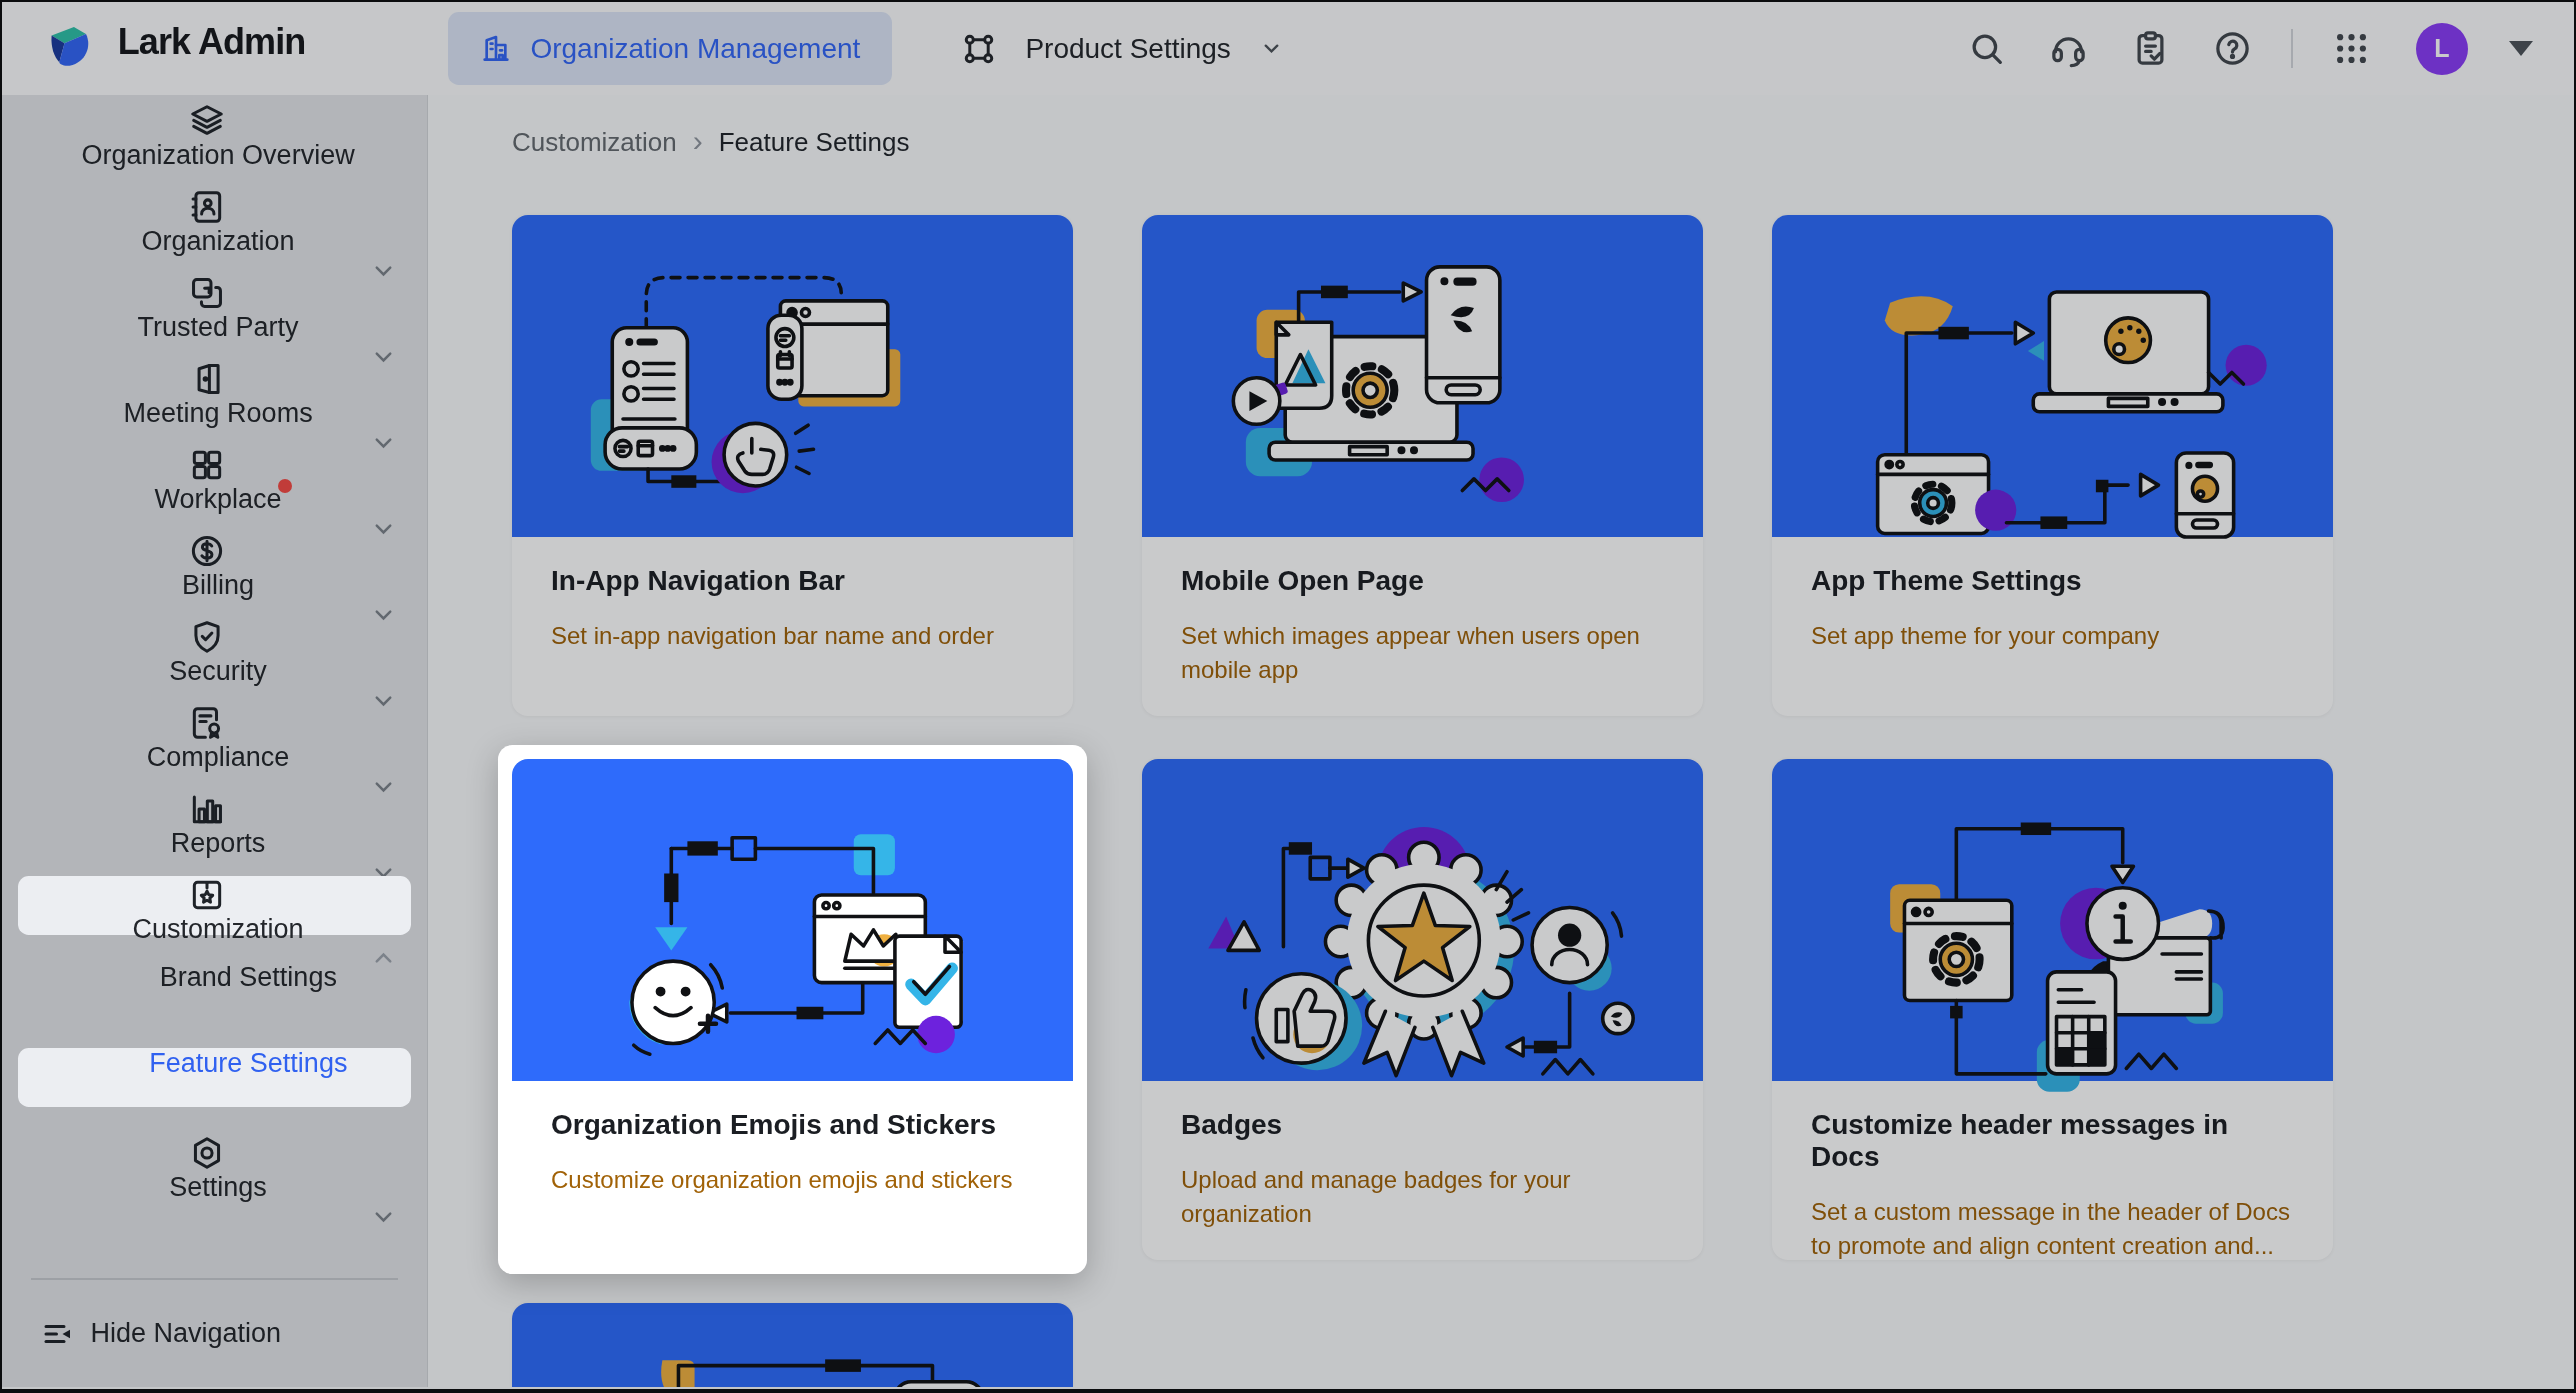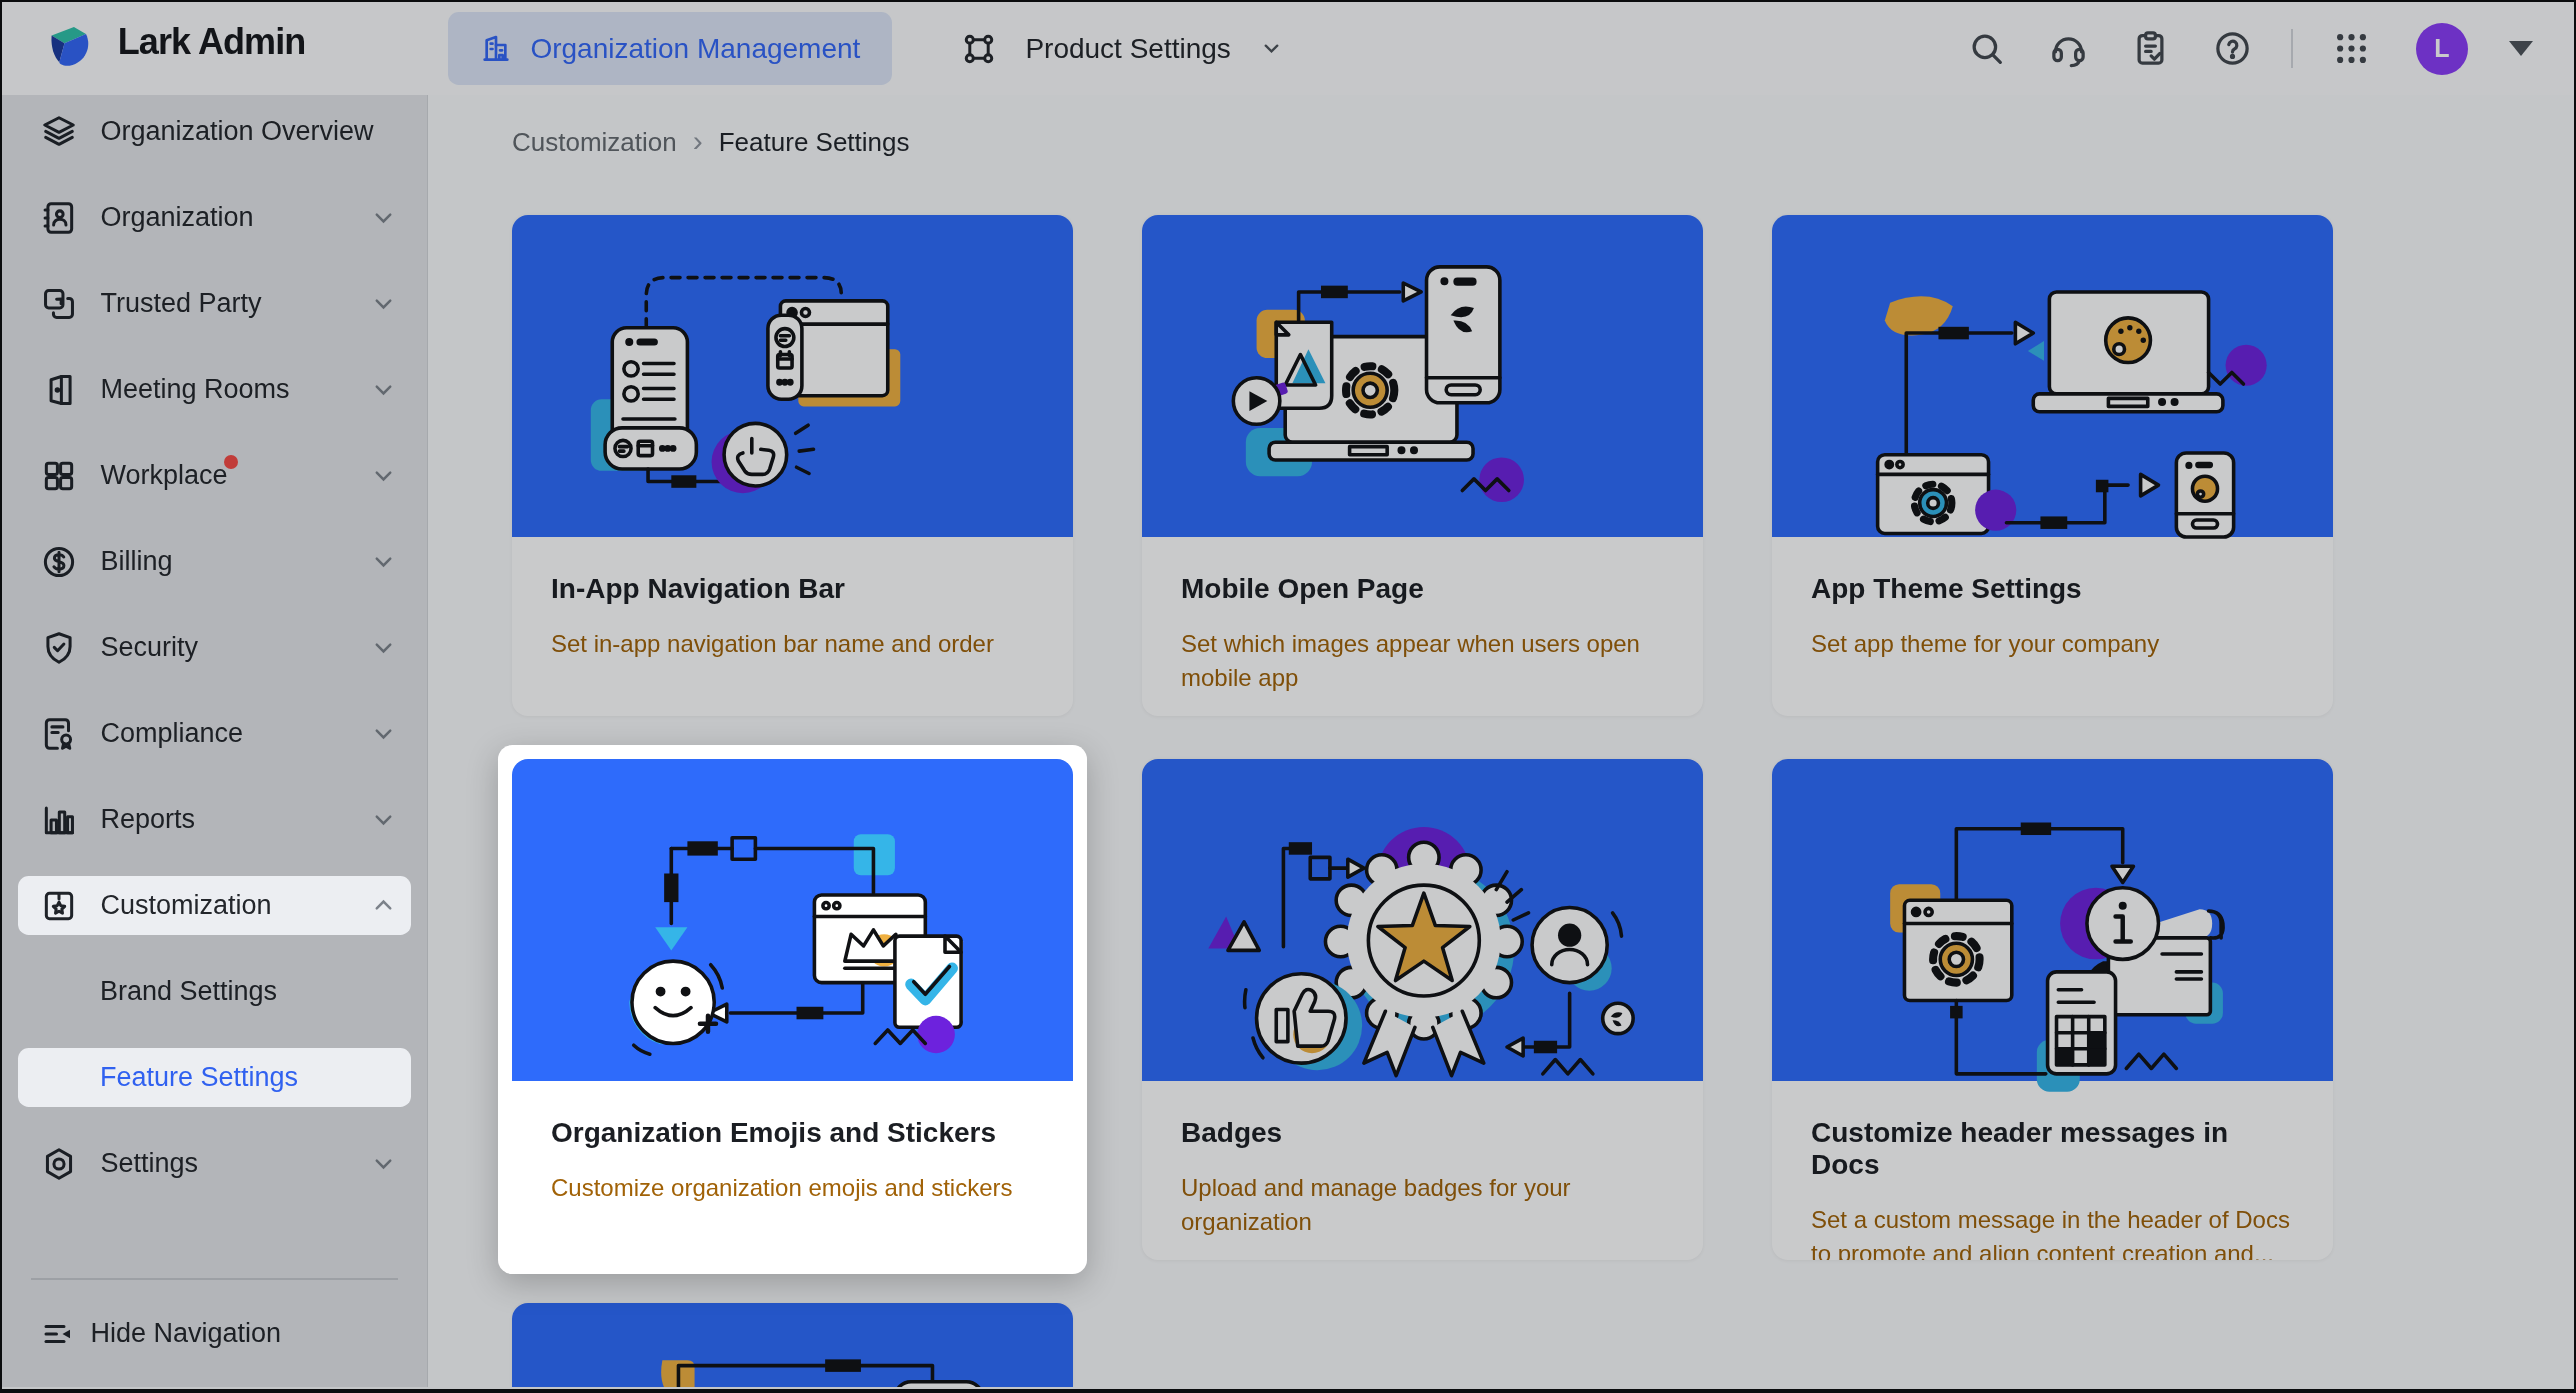--- a/index.html
+++ b/index.html
@@ -26,21 +26,21 @@
     display:flex;align-items:center;justify-content:center;margin-left:45px;cursor:pointer;flex:none;}
   .user-block{margin-left:19.7px;display:flex;flex-direction:column;align-items:flex-start;gap:6.3px;}
   .user-name{font-size:28px;font-weight:600;color:#16181c;white-space:nowrap;}
   .user-badge{font-size:19.7px;color:#3366f7;background:#d8e3fb;padding:4.5px 13.4px;border-radius:7.2px;white-space:nowrap;}
   .caret{margin-left:41px;width:0;height:0;border-left:12.5px solid transparent;border-right:12.5px solid transparent;
     border-top:15px solid #4d5359;cursor:pointer;}
   
   .body-row{display:flex;height:1292px;}
   .sidebar{width:426px;background:#e3e5e8;border-right:1.8px solid #d2d5d9;position:relative;padding-top:7.2px;flex:none;}
   .sitem{display:flex;align-items:center;height:59px;margin:0 16px 27px;padding:0 14.3px 0 21.5px;border-radius:10.7px;
-    font-size:27px;color:#23262b;cursor:pointer;}
+    font-size:27px;color:#23262b;cursor:pointer;flex-direction:column;}
   .sitem .sicon{width:38px;height:38px;margin-right:23px;color:#1f2329;flex:none;position:relative;}
   .sitem .chev{margin-left:auto;width:27px;height:27px;color:#7c828a;flex:none;}
   .sitem.active{background:#eceef2;position:relative;z-index:95;}
   .sitem.sub{padding-left:82px;align-items:center;}
   .sitem.sub.selected{background:#eceef2;color:#3061f0;position:relative;z-index:95;}
   .reddot{position:absolute;top:-5.4px;right:-10.7px;width:14.3px;height:14.3px;border-radius:50%;background:#f54a45;}
   .wp-label-wrap{position:relative;display:inline-block;}
   .sb-footer{position:absolute;left:0;right:0;bottom:0;}
   .sb-div{height:1.8px;background:#c7cacf;margin:0 29px 25px;}
   .hide-nav{display:flex;align-items:center;gap:15px;height:57px;margin:0 16px 25px;padding:0 21.5px;font-size:27px;color:#23262b;cursor:pointer;}
@@ -49,21 +49,21 @@
   .main{flex:1;padding:27px 0 0 84px;overflow:hidden;}
   .breadcrumb{display:flex;align-items:center;gap:16px;height:41px;font-size:26px;}
   .crumb-parent{color:#64696f;cursor:pointer;}
   .crumb-sep{color:#8f959e;font-size:30px;line-height:1;transform:translateY(-1.8px);}
   .crumb-current{color:#1f2329;font-weight:500;}
   .cards{margin-top:52px;display:grid;grid-template-columns:repeat(3,561px);column-gap:69px;row-gap:43px;}
   .card{width:561px;height:501px;background:#ffffff;border-radius:16px;overflow:hidden;cursor:pointer;
     box-shadow:0 0.9px 3.6px rgba(31,35,41,0.06);}
   .illus{height:322px;background:#2e6bfb;}
   .illus svg{display:block;width:100%;height:100%;}
-  .card-body{padding:36px 39px 0;}
+  .card-body{padding:28px 39px 0;}
   .card-title{font-size:28px;font-weight:600;color:#1b1e23;}
   .card-desc{margin-top:21.5px;font-size:24px;color:#a16207;line-height:1.42;}
   .spot-wrap{position:relative;z-index:95;}
   .spot-wrap::before{content:"";position:absolute;inset:-14.3px;background:#fff;border-radius:14.3px;
     box-shadow:0 9px 32px rgba(0,0,0,0.22);}
   .spot-wrap .card{position:relative;box-shadow:none;}
   
   .dim{position:absolute;inset:0;background:rgba(9,12,18,0.22);z-index:90;pointer-events:none;}
   svg{overflow:visible;}
 </style>

